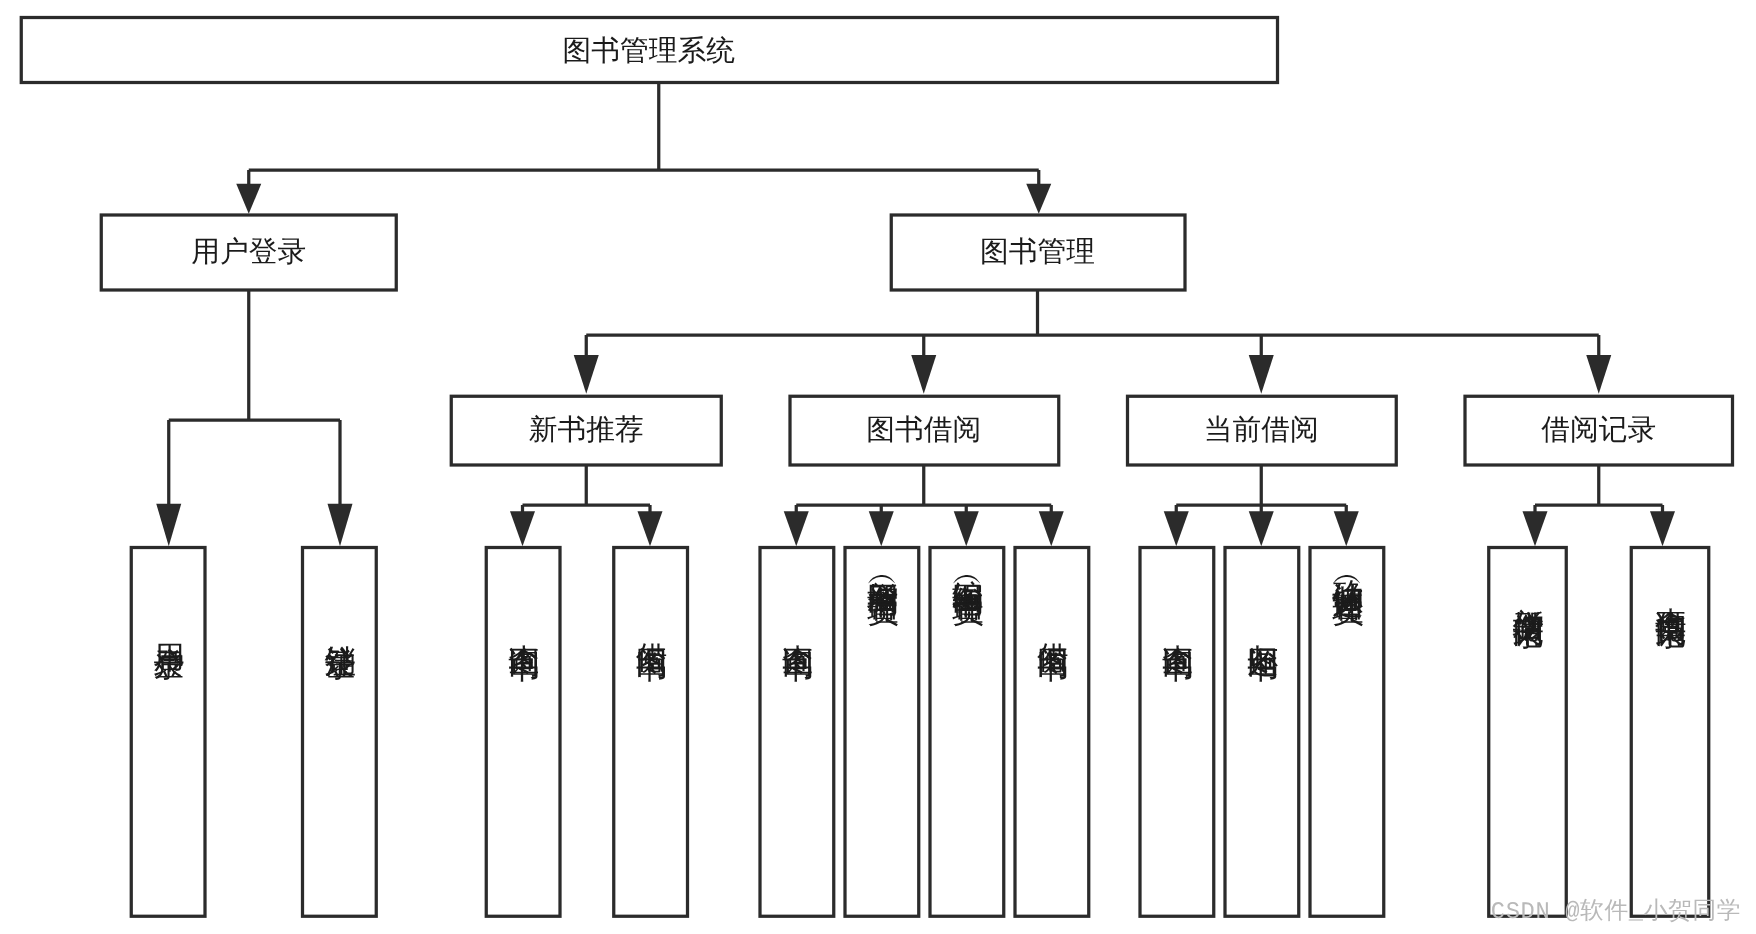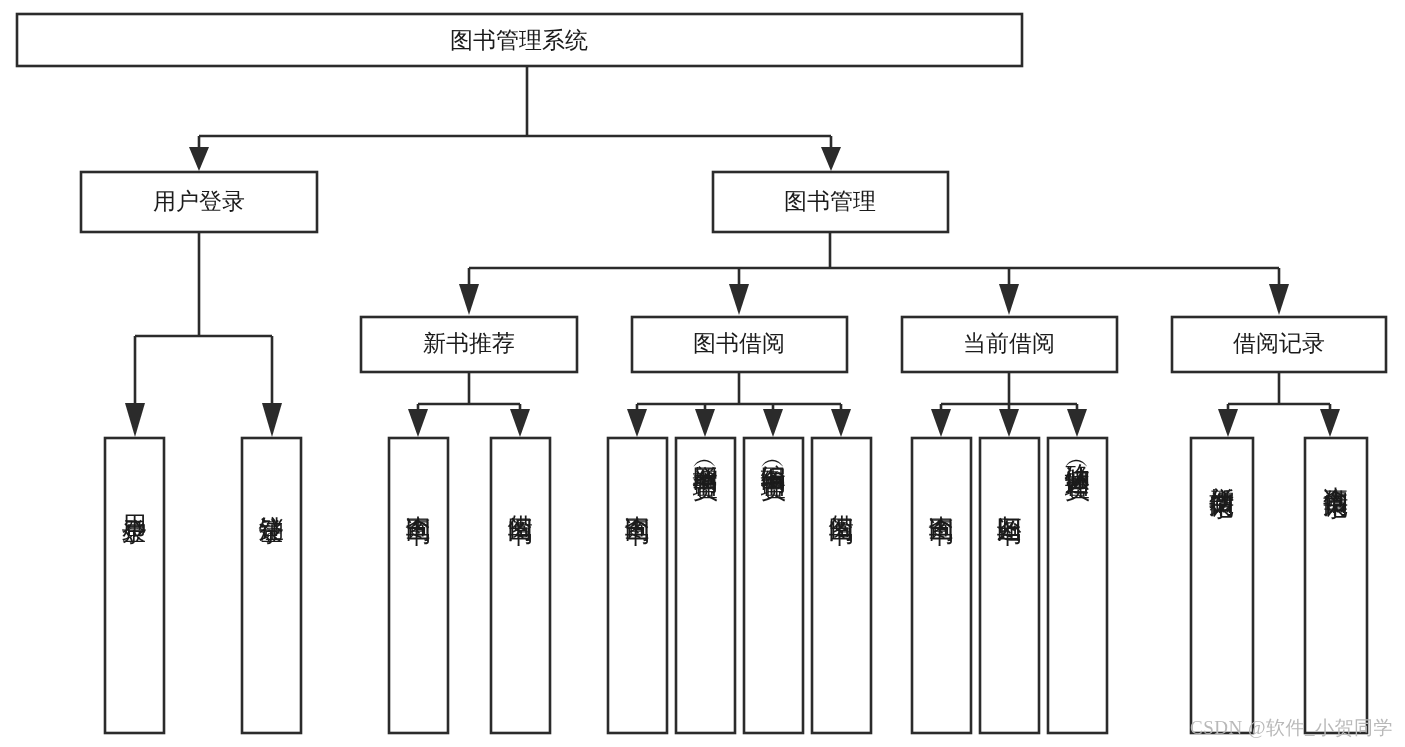--- a/index.html
+++ b/index.html
@@ -71,21 +71,21 @@
     font-size: 25px;
     line-height: 1.06;
     color: #1b1b1b;
     letter-spacing: 2px;
     white-space: nowrap;
   }
   .watermark {
     position: absolute;
     right: 12px;
     bottom: 6px;
-    font-family: Liberation Serif, serif;
+    font-family: Liberation Mono, monospace;
     font-size: 19px;
     color: #b9b9b9;
     letter-spacing: 0.5px;
     white-space: nowrap;
   }
 </style>
 </head>
 <body>
 
 <div id="diagram-root">

